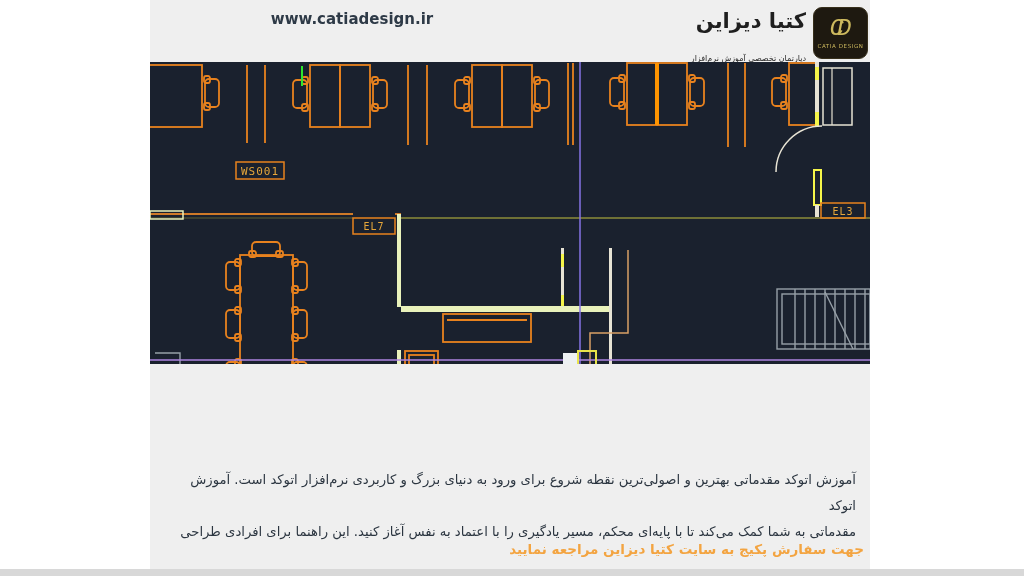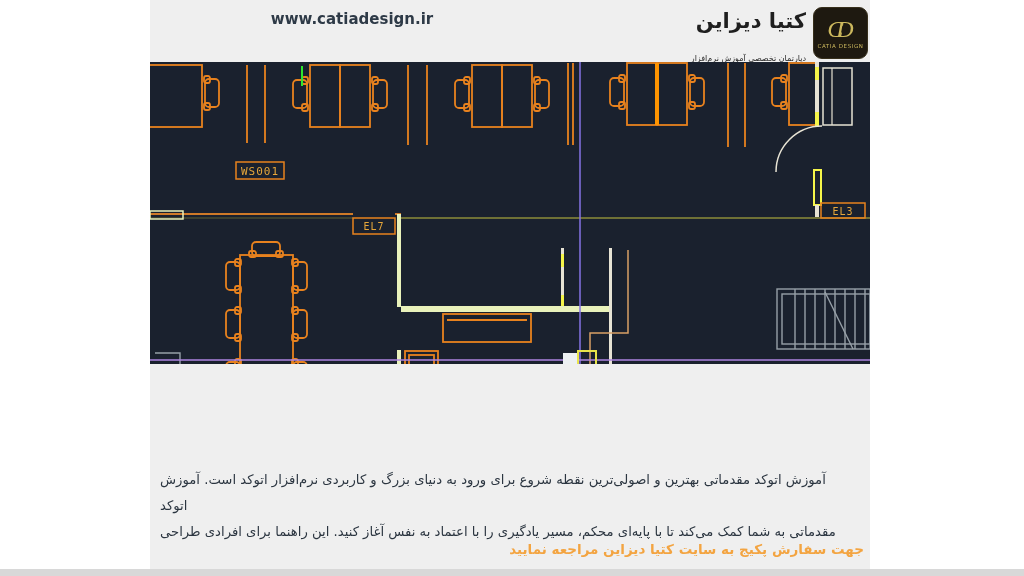--- a/index.html
+++ b/index.html
@@ -25,37 +25,37 @@
   }
   .logo-text{text-align:right;padding-top:6px;direction:rtl;color:#1f1f1f;}
   .logo-wordmark{font-size:21px;font-weight:bold;letter-spacing:1px;}
   .logo-sub{font-size:8px;margin-top:21px;color:#2a2a2a;}
   .badge{
     width:53px;height:50px;background:#1e1910;border-radius:9px;
     border:1px solid #38301c;
     display:flex;flex-direction:column;align-items:center;justify-content:center;
   }
   .badge-monogram{
-    color:#cdb95e;font-family:Liberation Serif, serif;font-style:italic;
+    color:#cdb95e;font-family:Liberation Mono, monospace;font-style:italic;
     font-size:24px;line-height:1;letter-spacing:-7px;padding-right:7px;
   }
   .badge-caption{color:#cdb95e;font-size:5.5px;letter-spacing:.6px;margin-top:2px;}
   
   .cad{
     position:absolute;top:62px;left:0;width:720px;height:302px;
     background:#1a212e;overflow:hidden;
   }
   .cad svg text{
     font-family:"DejaVu Sans Mono", monospace;
     fill:#e6a63a;letter-spacing:1px;text-anchor:middle;
   }
   
   .body-text{
     position:absolute;top:467px;left:10px;right:14px;
-    direction:rtl;text-align:left;color:#2b3540;
+    direction:rtl;text-align:right;color:#2b3540;
     font-size:13.2px;line-height:26px;
   }
   
   .footer{
     position:absolute;top:541px;left:6px;right:6px;
     display:flex;justify-content:space-between;direction:rtl;
     color:#f3a441;font-size:13.5px;font-weight:bold;
   }
   .bottom-bar{
     position:absolute;left:-150px;top:569px;width:1024px;height:7px;

